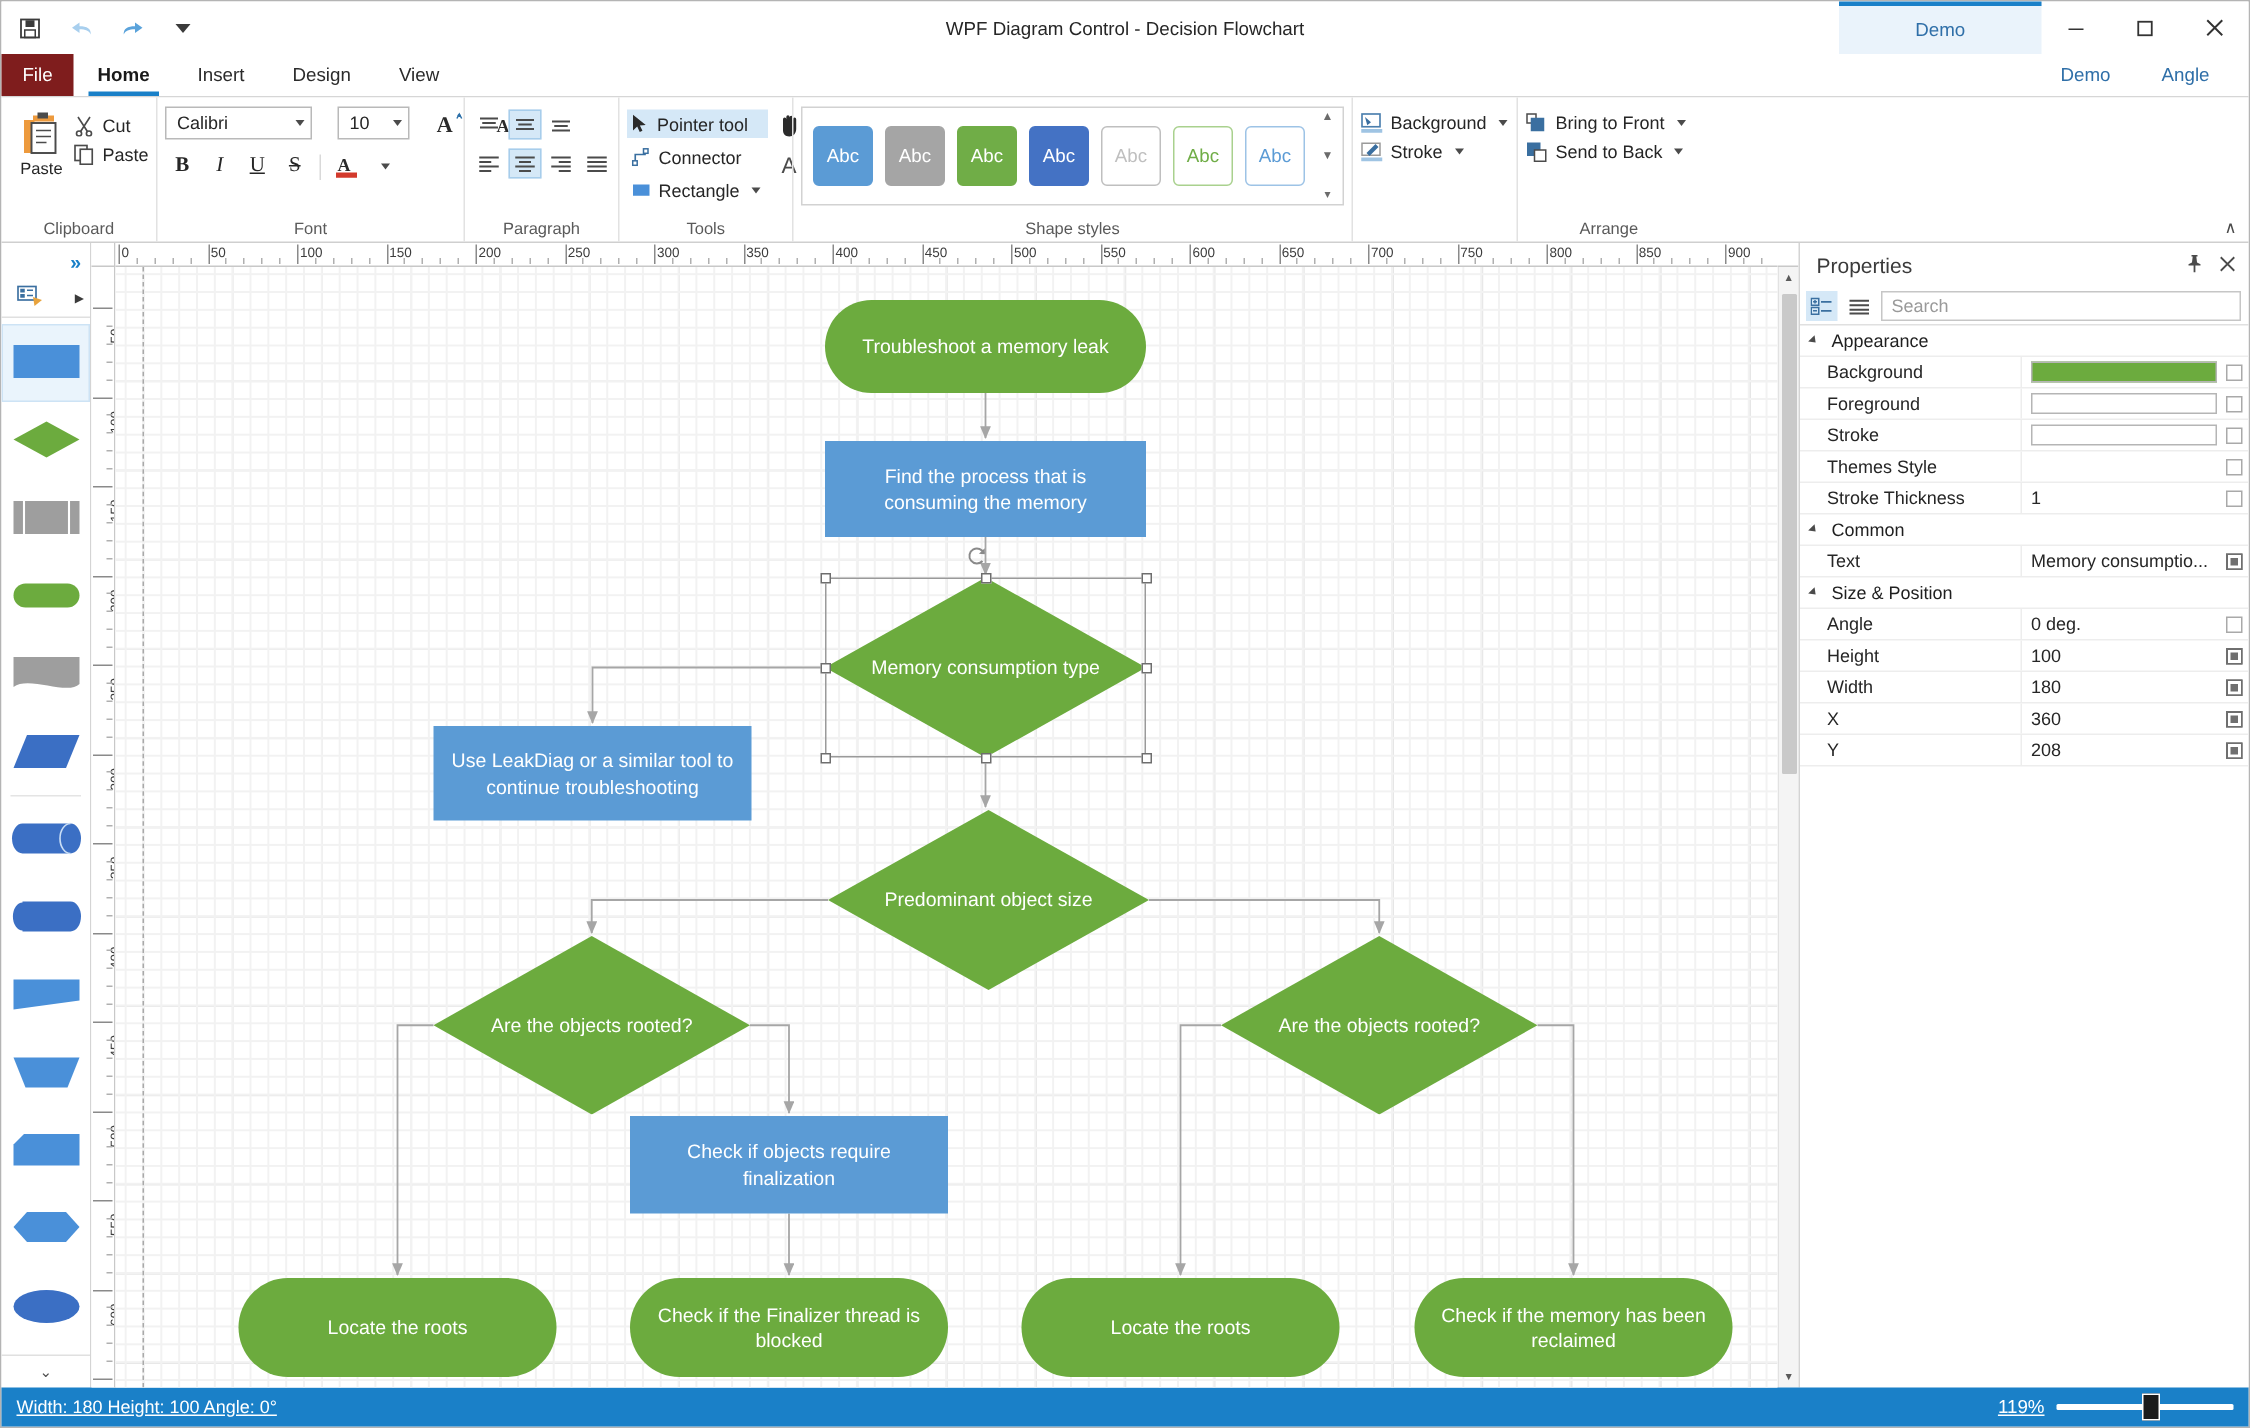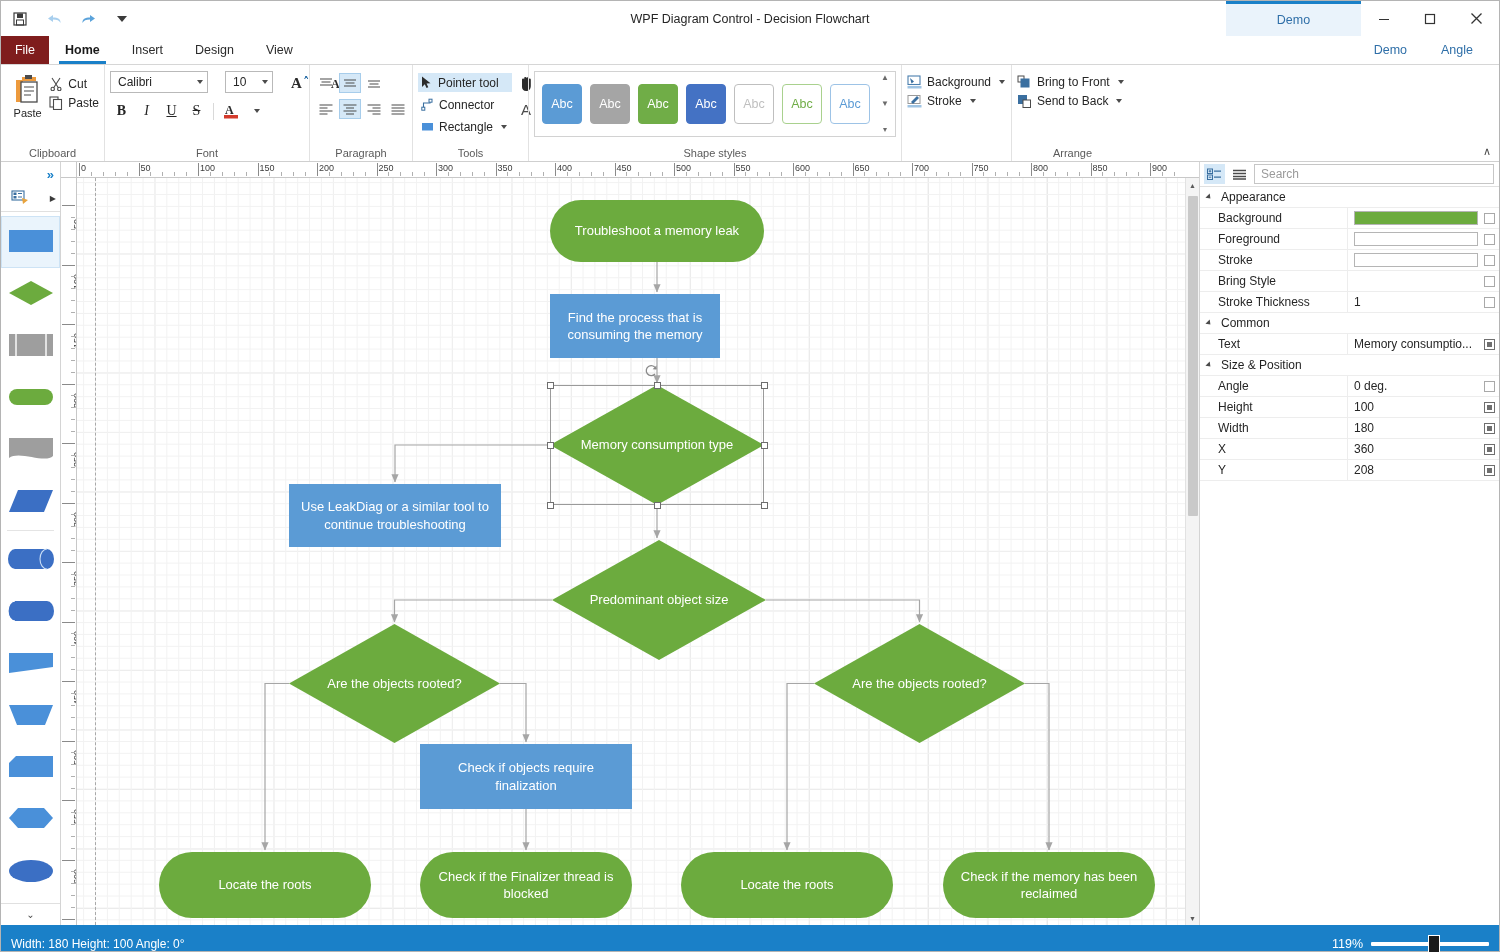--- a/index.html
+++ b/index.html
@@ -312,22 +312,23 @@
   }
   .prop-name { width: 148px; display: flex; align-items: center; padding-left: 18px; border-right: 1px solid #ededed; }
   .prop-val { flex: 1; display: flex; align-items: center; padding-left: 6px; padding-right: 4px; }
   .pv-swatch { width: 124px; height: 14px; border: 1px solid #b5b5b5; }
   .pv-box { margin-left: auto; width: 11px; height: 11px; border: 1px solid #a9a9a9; background: #fff; }
   .pv-box.filled { background: #6f6f6f; border-color: #6f6f6f; box-shadow: inset 0 0 0 2px #fff; }
 
   
   .status {
     height: 26px; min-height: 26px; background: #1a80c8; color: #fff;
-    display: flex; align-items: flex-end; padding: 0 10px;
+    display: flex; align-items: center; padding: 0 10px;
     font-size: 12px;
+    text-decoration: underline;
   }
   .status .right { margin-left: auto; display: flex; align-items: center; gap: 8px; }
   .zoom-pct { font-size: 12.5px; }
   .zoom-track { width: 118px; height: 4px; background: #ffffff; position: relative; border-radius: 1px; }
   .zoom-thumb { position: absolute; left: 57px; top: -7px; width: 12px; height: 18px; background: #1b1b1b; border: 1px solid #ffffff; }
 </style>
 </head>
 <body>
 
 <div id="app">
@@ -937,21 +938,21 @@
               <path d="M212 505.5 H188 V672" fill="none" stroke="#a6a6a6" stroke-width="1.2" marker-end="url(#ah)"></path>
               <path d="M423 505.5 H449 V564" fill="none" stroke="#a6a6a6" stroke-width="1.2" marker-end="url(#ah)"></path>
               <path d="M449 631 V672" fill="none" stroke="#a6a6a6" stroke-width="1.2" marker-end="url(#ah)"></path>
               <path d="M737 505.5 H710 V672" fill="none" stroke="#a6a6a6" stroke-width="1.2" marker-end="url(#ah)"></path>
               <path d="M948 505.5 H972 V672" fill="none" stroke="#a6a6a6" stroke-width="1.2" marker-end="url(#ah)"></path>
             </svg>
           <div id="nodes-layer">
               <div class="node term" style="left: 473px; top: 22px; width: 214px; height: 62px; background: rgb(108, 171, 62);">
                 <span>Troubleshoot a memory leak</span>
               </div>
-              <div class="node rect" style="left: 473px; top: 116px; width: 170px; height: 64px; background: rgb(91, 155, 213);">
+              <div class="node rect" style="left: 473px; top: 116px; width: 214px; height: 64px; background: rgb(91, 155, 213);">
                 <span>Find the process that is consuming the memory</span>
               </div>
               <div class="node dia" style="left: 473px; top: 207px; width: 214px; height: 120px;">
                 <svg class="dia-shape" viewBox="0 0 214 120" preserveAspectRatio="none">
                   <path d="M107 0 L214 60 L107 120 L0 60 Z" fill="#6cab3e"></path>
                 </svg>
                 <span class="lbl">Memory consumption type</span>
               </div>
               <div class="node rect" style="left: 212px; top: 306px; width: 212px; height: 63px; background: rgb(91, 155, 213);">
                 <span>Use LeakDiag or a similar tool to continue troubleshooting</span>
@@ -1011,20 +1012,35 @@
           <div class="vs-arrow">▲</div>
           <div class="vs-track">
             <div class="vs-thumb"></div>
           </div>
           <div class="vs-arrow">▼</div>
         </div>
       </div>
     </div>
 
     <div class="props">
+      <div class="props-hdr">
+        <span class="props-title">Properties</span>
+        <span class="props-hdr-btns">
+          <span>
+            <svg width="12" height="13" viewBox="0 0 12 13">
+                <path d="M4 1 h4 v1 h-0.8 l0.5 4 L10 7.2 V8 H6.6 V12.5 H5.4 V8 H2 V7.2 l2.3 -1.2 l0.5 -4 H4 Z" fill="#4b4b4b"></path>
+              </svg>
+          </span>
+          <span>
+            <svg width="12" height="12" viewBox="0 0 12 12">
+                <path d="M1.5 1.5 L10.5 10.5 M10.5 1.5 L1.5 10.5" stroke="#4b4b4b" stroke-width="1.2"></path>
+              </svg>
+          </span>
+        </span>
+      </div>
       <div class="props-tools">
         <div class="ptool sel">
           <svg width="15" height="13" viewBox="0 0 15 13">
               <rect x="0.5" y="1" width="5" height="4.5" fill="none" stroke="#3a6fa0" stroke-width="1"></rect>
               <path d="M1.7 3.2 h2.6 M3 2 v2.4" stroke="#3a6fa0" stroke-width="1"></path>
               <rect x="0.5" y="7" width="5" height="4.5" fill="none" stroke="#3a6fa0" stroke-width="1"></rect>
               <path d="M1.7 9.2 h2.6" stroke="#3a6fa0" stroke-width="1"></path>
               <path d="M7 3.2 h7 M7 9.2 h7" stroke="#3a6fa0" stroke-width="1.2"></path>
             </svg>
         </div>
@@ -1055,21 +1071,21 @@
             </div>
           </div>
           <div class="prop-row">
             <div class="prop-name">Stroke</div>
             <div class="prop-val">
               <div class="pv-swatch" style="background: rgb(255, 255, 255);"></div>
               <div class="pv-box"></div>
             </div>
           </div>
           <div class="prop-row">
-            <div class="prop-name">Bring Style</div>
+            <div class="prop-name">Themes Style</div>
             <div class="prop-val">
               <span></span>
               <div class="pv-box"></div>
             </div>
           </div>
           <div class="prop-row">
             <div class="prop-name">Stroke Thickness</div>
             <div class="prop-val">
               <span>1</span>
               <div class="pv-box"></div>

